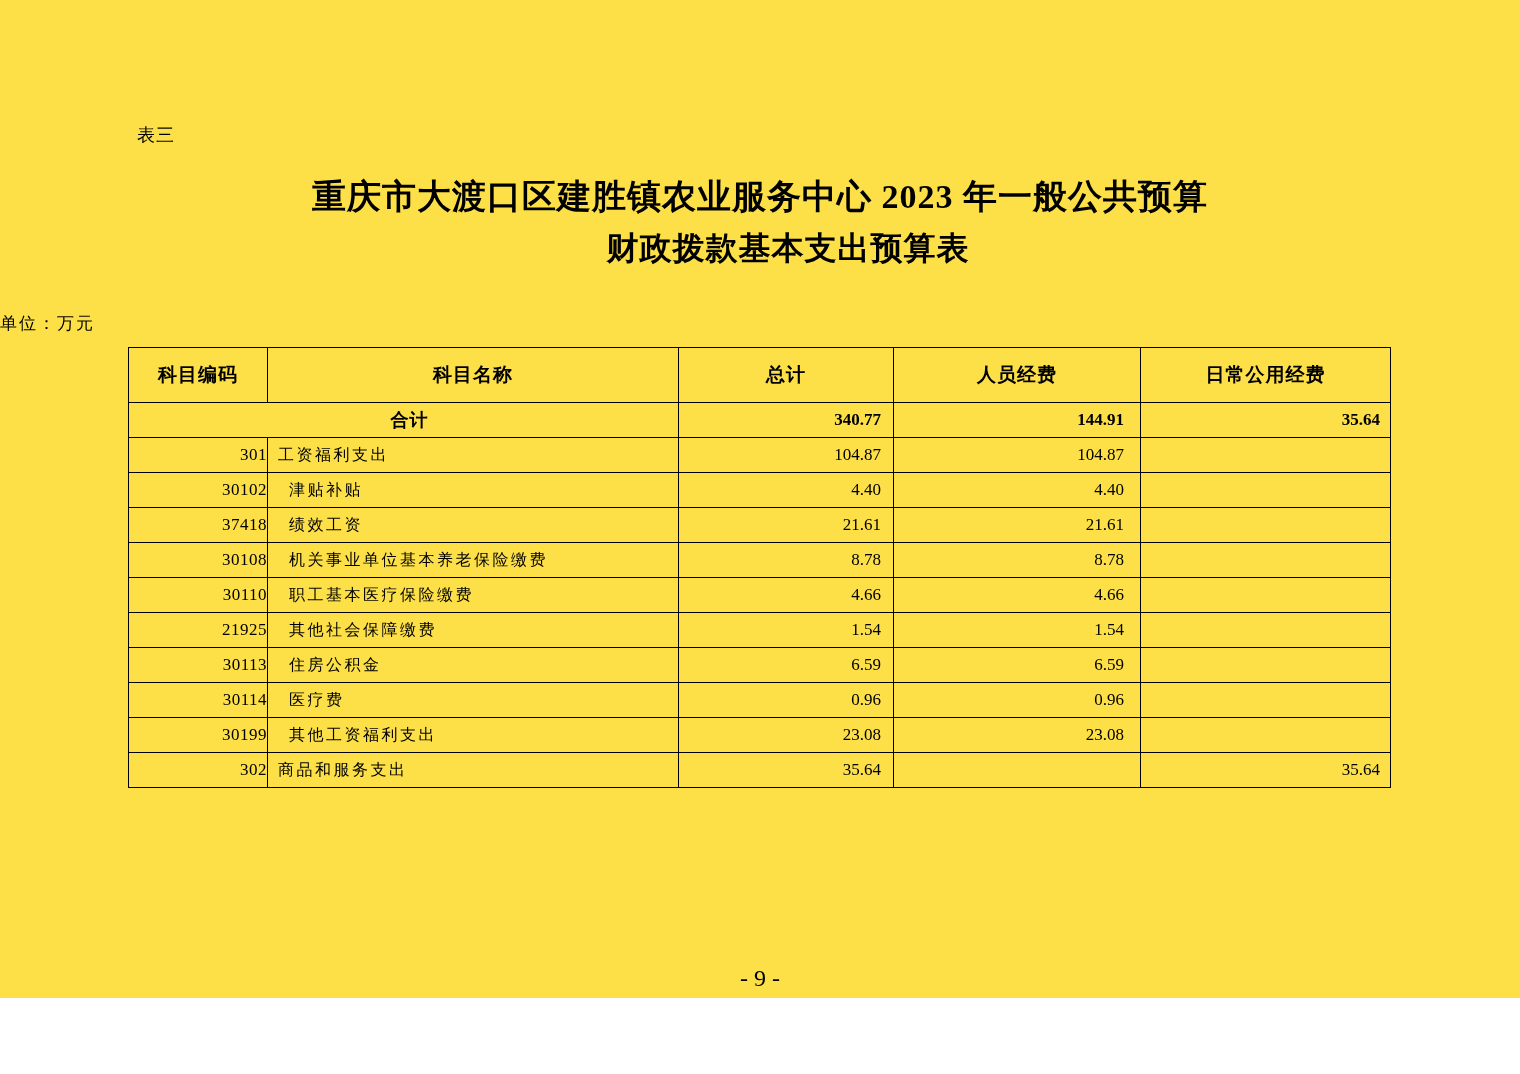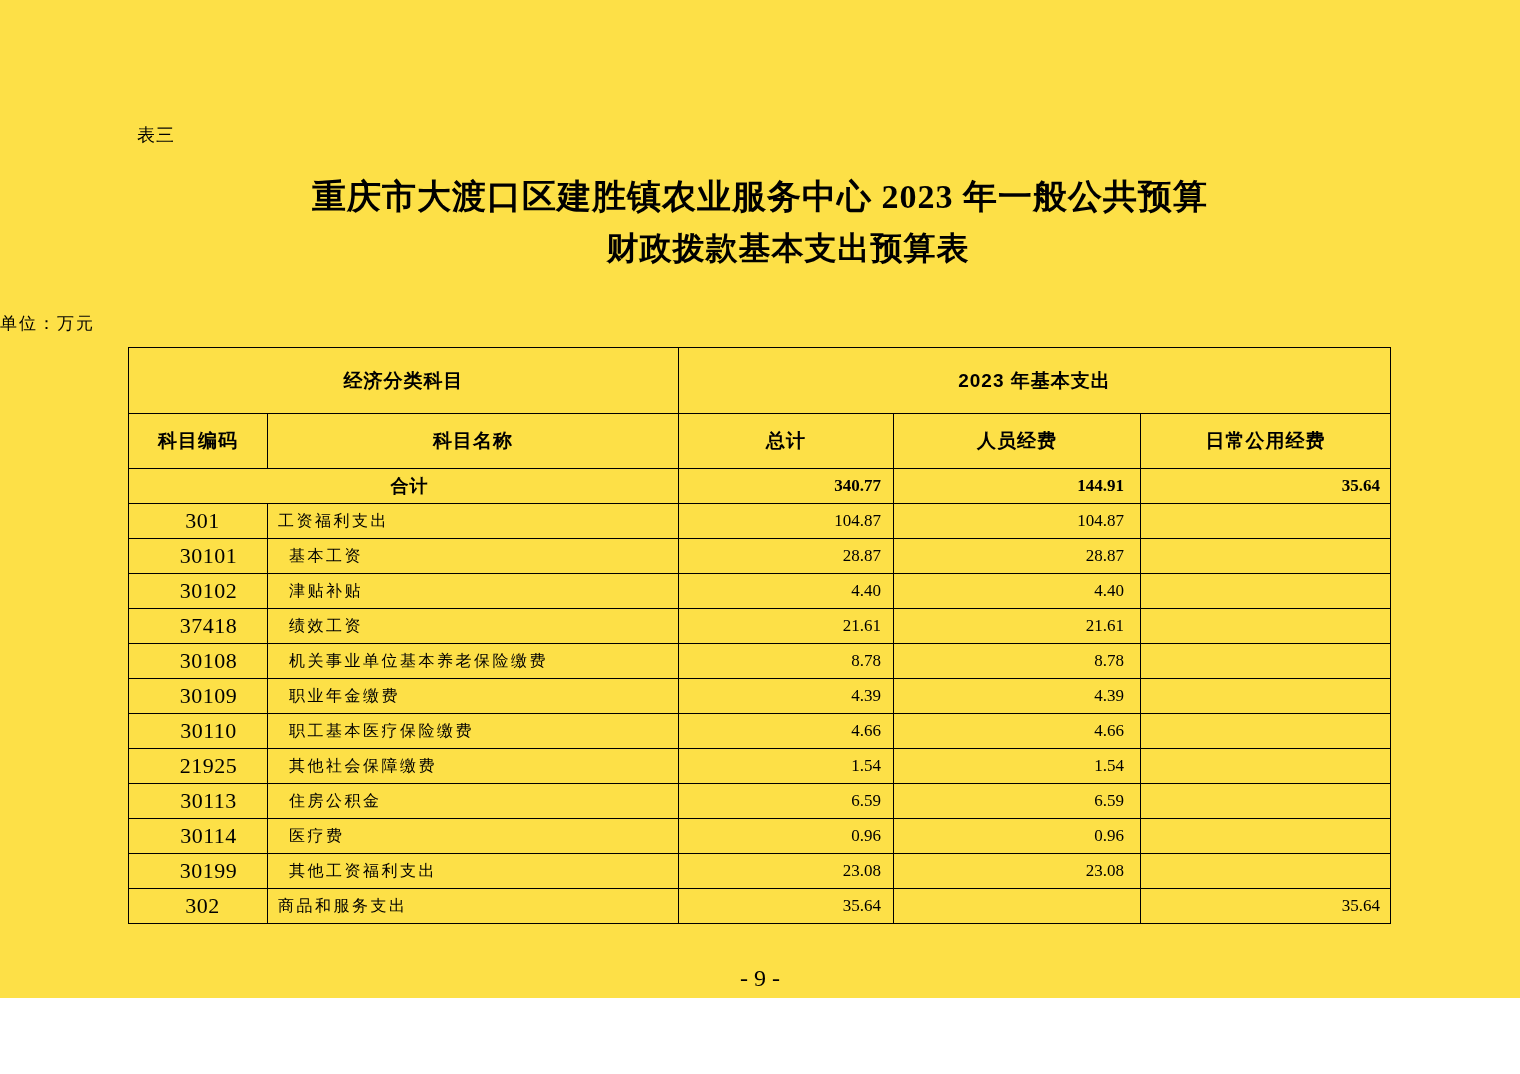--- a/index.html
+++ b/index.html
@@ -57,23 +57,23 @@
   tr.hrow2 { height: 55px; padding-left: 16px; }
   tr.drow  { height: 35px; }
   .hcell {
     text-align: center;
     font-family: "Liberation Sans", sans-serif;
     font-weight: bold;
     font-size: 19px;
     letter-spacing: 1px;
   }
   .code {
-    text-align: center;
+    text-align: right;
     padding-left: 9px !important;
-    font-size: 22px;
+    font-size: 17px;
     letter-spacing: 0.5px;
   }
   .name {
     text-align: left;
     padding-left: 10px !important;
     font-size: 16px;
     letter-spacing: 2.5px;
   }
   .num {
     text-align: right;
@@ -116,24 +116,20 @@
 
   <table class="budget">
     <colgroup>
       <col style="width:139px">
       <col style="width:411px">
       <col style="width:215px">
       <col style="width:247px">
       <col style="width:250px">
     </colgroup>
     <tbody>
-      <tr class="hrow1">
-        <td colspan="2" class="hcell">经济分类科目</td>
-        <td colspan="3" class="hcell">2023 年基本支出</td>
-      </tr>
       <tr class="hrow2">
         <td class="hcell">科目编码</td>
         <td class="hcell">科目名称</td>
         <td class="hcell">总计</td>
         <td class="hcell">人员经费</td>
         <td class="hcell">日常公用经费</td>
       </tr>
 
       <tr class="drow total-row">
         <td colspan="2" class="tlabel">合计</td>
@@ -143,52 +139,38 @@
       </tr>
 
       <tr class="drow">
         <td class="code">301</td>
         <td class="name">工资福利支出</td>
         <td class="num c3">104.87</td>
         <td class="num c4">104.87</td>
         <td class="num c5"></td>
       </tr>
       <tr class="drow child">
-        <td class="code">30101</td>
-        <td class="name">基本工资</td>
-        <td class="num c3">28.87</td>
-        <td class="num c4">28.87</td>
-        <td class="num c5"></td>
-      </tr>
-      <tr class="drow child">
         <td class="code">30102</td>
         <td class="name">津贴补贴</td>
         <td class="num c3">4.40</td>
         <td class="num c4">4.40</td>
         <td class="num c5"></td>
       </tr>
       <tr class="drow child">
         <td class="code">37418</td>
         <td class="name">绩效工资</td>
         <td class="num c3">21.61</td>
         <td class="num c4">21.61</td>
         <td class="num c5"></td>
       </tr>
       <tr class="drow child">
         <td class="code">30108</td>
         <td class="name">机关事业单位基本养老保险缴费</td>
         <td class="num c3">8.78</td>
         <td class="num c4">8.78</td>
-        <td class="num c5"></td>
-      </tr>
-      <tr class="drow child">
-        <td class="code">30109</td>
-        <td class="name">职业年金缴费</td>
-        <td class="num c3">4.39</td>
-        <td class="num c4">4.39</td>
         <td class="num c5"></td>
       </tr>
       <tr class="drow child">
         <td class="code">30110</td>
         <td class="name">职工基本医疗保险缴费</td>
         <td class="num c3">4.66</td>
         <td class="num c4">4.66</td>
         <td class="num c5"></td>
       </tr>
       <tr class="drow child">

